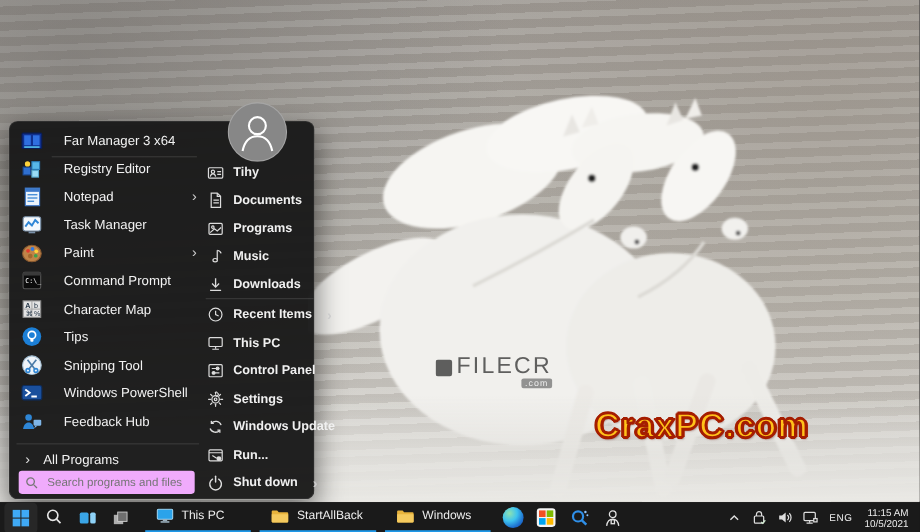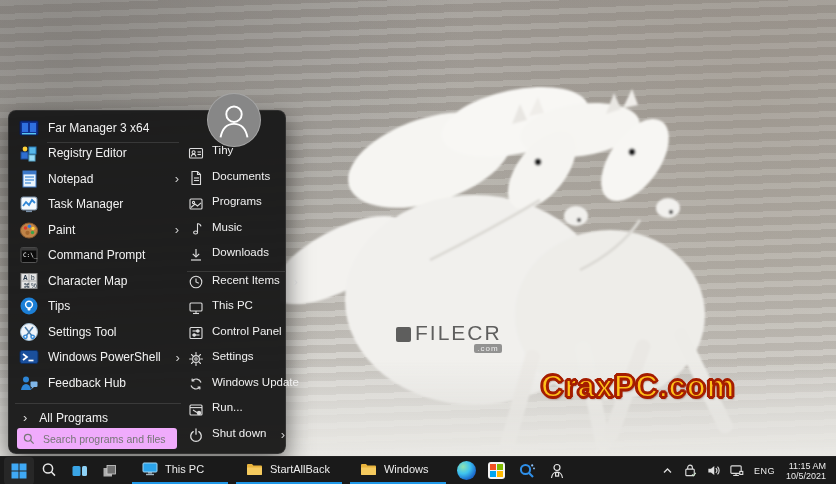--- a/index.html
+++ b/index.html
@@ -31,22 +31,22 @@
     text-shadow:-2px 0 #a51d00,2px 0 #a51d00,0 -2px #a51d00,0 2px #a51d00,1px 2px 2px rgba(90,10,0,0.6);text-align:right;}
 
   
   .start-menu{position:absolute;left:8px;top:110px;width:278px;height:344px;
     background:rgba(26,26,26,0.97);border:1px solid rgba(255,255,255,0.08);
     border-radius:8px;box-shadow:0 10px 26px rgba(0,0,0,0.55);z-index:10;}
   .avatar{position:absolute;left:198px;top:-18px;width:54px;height:54px;border-radius:50%;
     background:#878787;border:1px solid rgba(255,255,255,0.25);display:flex;align-items:center;justify-content:center;}
   .menu-left{position:absolute;left:6px;top:4px;width:168px;}
   .menu-right{position:absolute;left:176px;top:33px;width:102px;}
-  .ml-row{height:25.5px;display:flex;align-items:center;gap:9px;padding:0 4px 0 3px;border-radius:4px;cursor:default;}
-  .mr-row{height:25.5px;display:flex;gap:8px;padding:0 2px;border-radius:4px;cursor:default;}
+  .ml-row{height:25.5px;display:flex;align-items:center;gap:19px;padding:0 4px 0 3px;border-radius:4px;cursor:default;}
+  .mr-row{height:25.5px;display:flex;align-items:center;gap:8px;padding:0 2px;border-radius:4px;cursor:default;font-weight:bold;}
   .ic20{width:21px;height:21px;flex:0 0 21px;display:flex;align-items:center;justify-content:center;}
   .ic16{width:17px;height:17px;flex:0 0 17px;display:flex;align-items:center;justify-content:center;}
   .ml-label{font-size:12px;color:#f2f2f2;flex:1;white-space:nowrap;}
   .mr-label{font-size:11.5px;color:#f0f0f0;flex:1;white-space:nowrap;}
   .chev{color:#cccccc;font-size:13px;width:10px;text-align:right;flex:0 0 10px;}
   .sep{position:absolute;height:1px;background:rgba(255,255,255,0.12);}
   .sep-far{left:38px;top:31px;width:132px;}
   .sep-allprog{left:6px;top:292px;width:166px;}
   .sep-right{left:178px;top:160px;width:98px;}
   .all-programs{position:absolute;left:6px;top:296px;width:168px;height:21px;display:flex;align-items:center;gap:12px;
@@ -248,21 +248,21 @@
       <div class="ml-row">
         <span class="ic20">
           <svg width="20" height="20" viewBox="0 0 20 20">
               <circle cx="10" cy="10" r="8.5" fill="#eef4fa" stroke="#9db8cc"></circle>
               <line x1="6" y1="5" x2="13" y2="14" stroke="#4a7ba8" stroke-width="1.5"></line>
               <line x1="14" y1="5" x2="7" y2="14" stroke="#4a7ba8" stroke-width="1.5"></line>
               <circle cx="6.4" cy="14.8" r="1.7" fill="none" stroke="#2e86d6" stroke-width="1.4"></circle>
               <circle cx="13.6" cy="14.8" r="1.7" fill="none" stroke="#2e86d6" stroke-width="1.4"></circle>
             </svg>
           </span>
-        <span class="ml-label">Settings Tool</span>
+        <span class="ml-label">Snipping Tool</span>
         <span class="chev"></span>
       </div>
       <div class="ml-row">
         <span class="ic20">
           <svg width="20" height="20" viewBox="0 0 20 20">
               <rect x="1" y="3.5" width="18" height="13" rx="2" fill="#1a4f9c" stroke="#0d2d5e"></rect>
               <polyline points="4,7 8,10 4,13" fill="none" stroke="#fff" stroke-width="1.7"></polyline>
               <line x1="9.5" y1="13.5" x2="14.5" y2="13.5" stroke="#fff" stroke-width="1.7"></line>
             </svg>
           </span>

